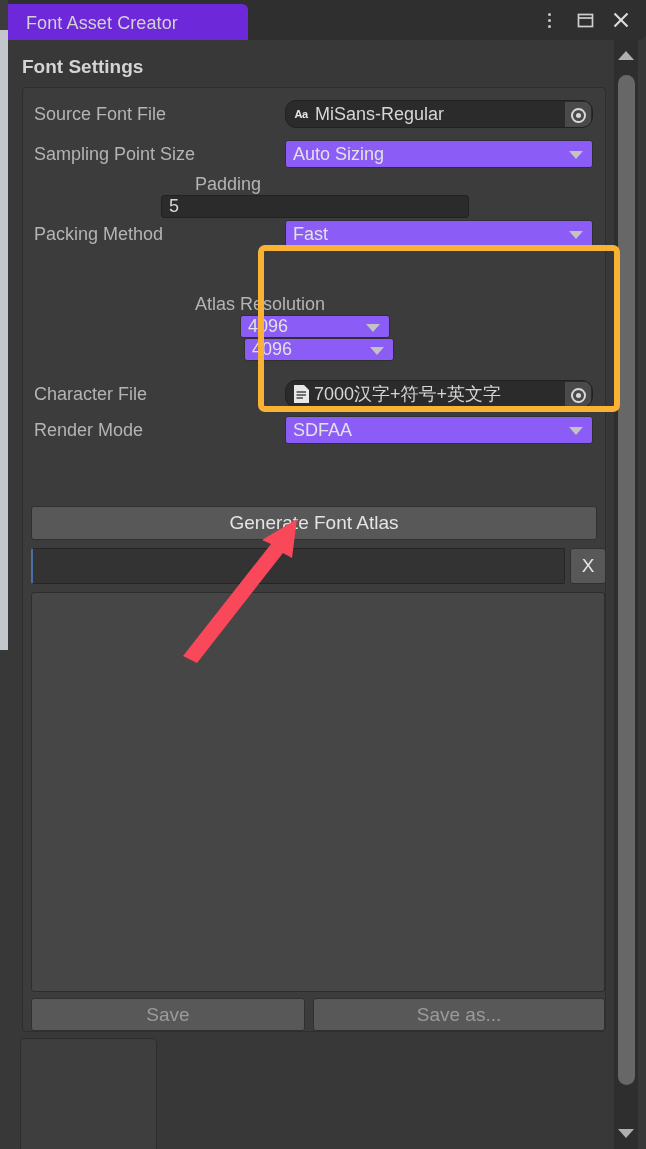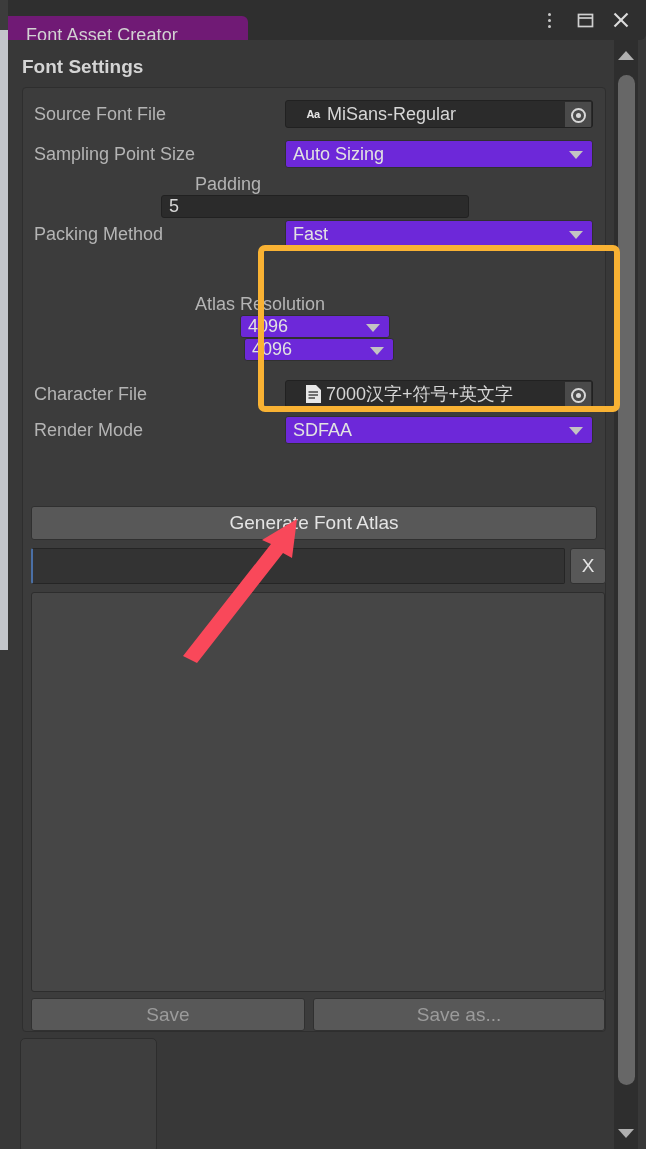--- a/index.html
+++ b/index.html
@@ -40,23 +40,23 @@
     border-radius: 0 0 6px 6px;
   }
   .titlebar {
     position: absolute;
     left: 0; top: 0; width: 638px; height: 40px;
     background: #2f2f2f;
     border-radius: 0 0 6px 0;
   }
   .tab {
     position: absolute;
-    left: 0; top: 16px;
+    left: 0; top: 4px;
     width: 240px; height: 40px;
-    background: #701a75;
+    background: #6d28d9;
     border-radius: 0 6px 0 0;
     box-sizing: border-box;
     padding: 9px 0 0 18px;
   }
   .tab-title {
     font-size: 18px;
     color: #d2d2d2;
     letter-spacing: .1px;
     white-space: nowrap;
   }
@@ -115,27 +115,26 @@
     font-size: 18px;
     color: #b4b4b4;
     white-space: nowrap;
   }
 
   
   .objfield {
     height: 28px;
     background: #2b2b2b;
     border: 1px solid #212121;
-    border-radius: 3px;
+    border-radius: 11px;
     box-sizing: border-box;
     display: flex;
     align-items: center;
     overflow: hidden;
     position: relative;
-    padding-left: 12px;
   }
   .objfield .objtext {
     font-size: 18px;
     color: #d6d6d6;
     white-space: nowrap;
     overflow: hidden;
     padding-left: 3px;
   }
   .aa-icon {
     width: 22px; height: 22px;
@@ -165,21 +164,21 @@
     border-radius: 50%;
     display: flex; align-items: center; justify-content: center;
     box-sizing: border-box;
   }
   .picker .ring i {
     width: 5px; height: 5px; border-radius: 50%; background: #d8d8d8; display: block;
   }
 
   .popup {
     height: 28px;
-    background: #6d28d9;
+    background: #8b5cf6;
     border: 1px solid #303030;
     border-radius: 3px;
     box-sizing: border-box;
     display: flex;
     align-items: center;
     position: relative;
   }
   .popup .ptext {
     font-size: 18px;
     color: #e2e2e2;

